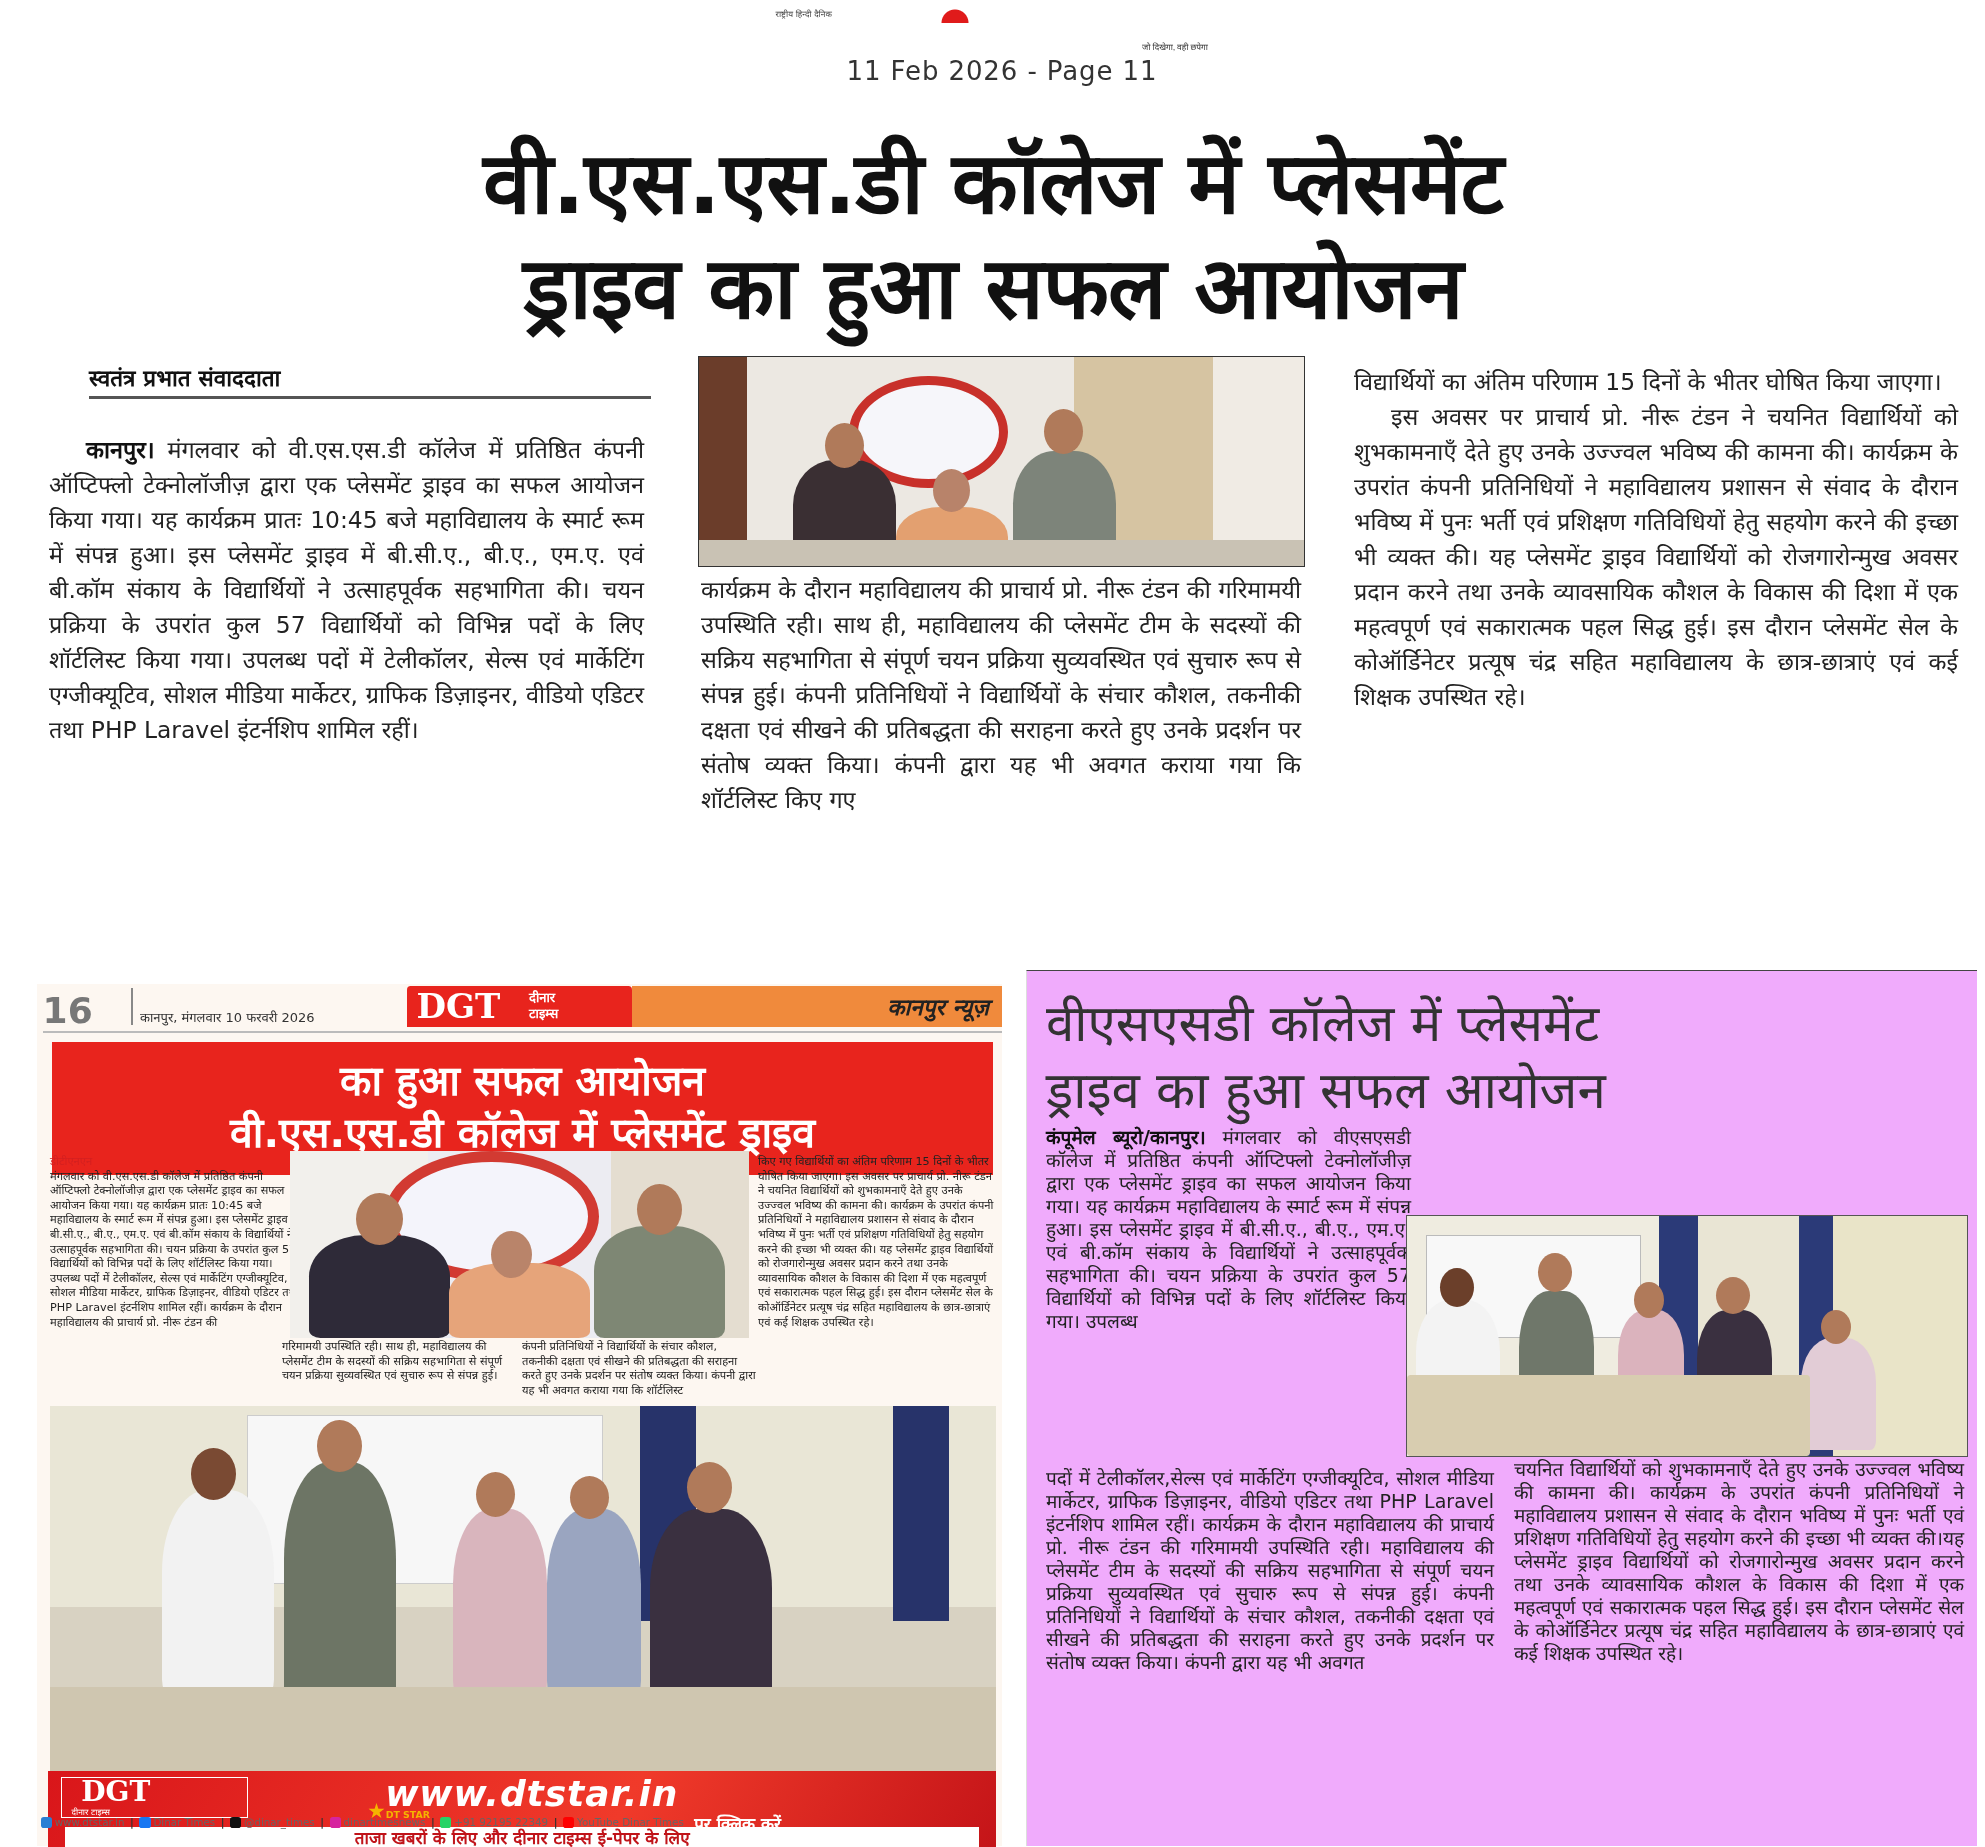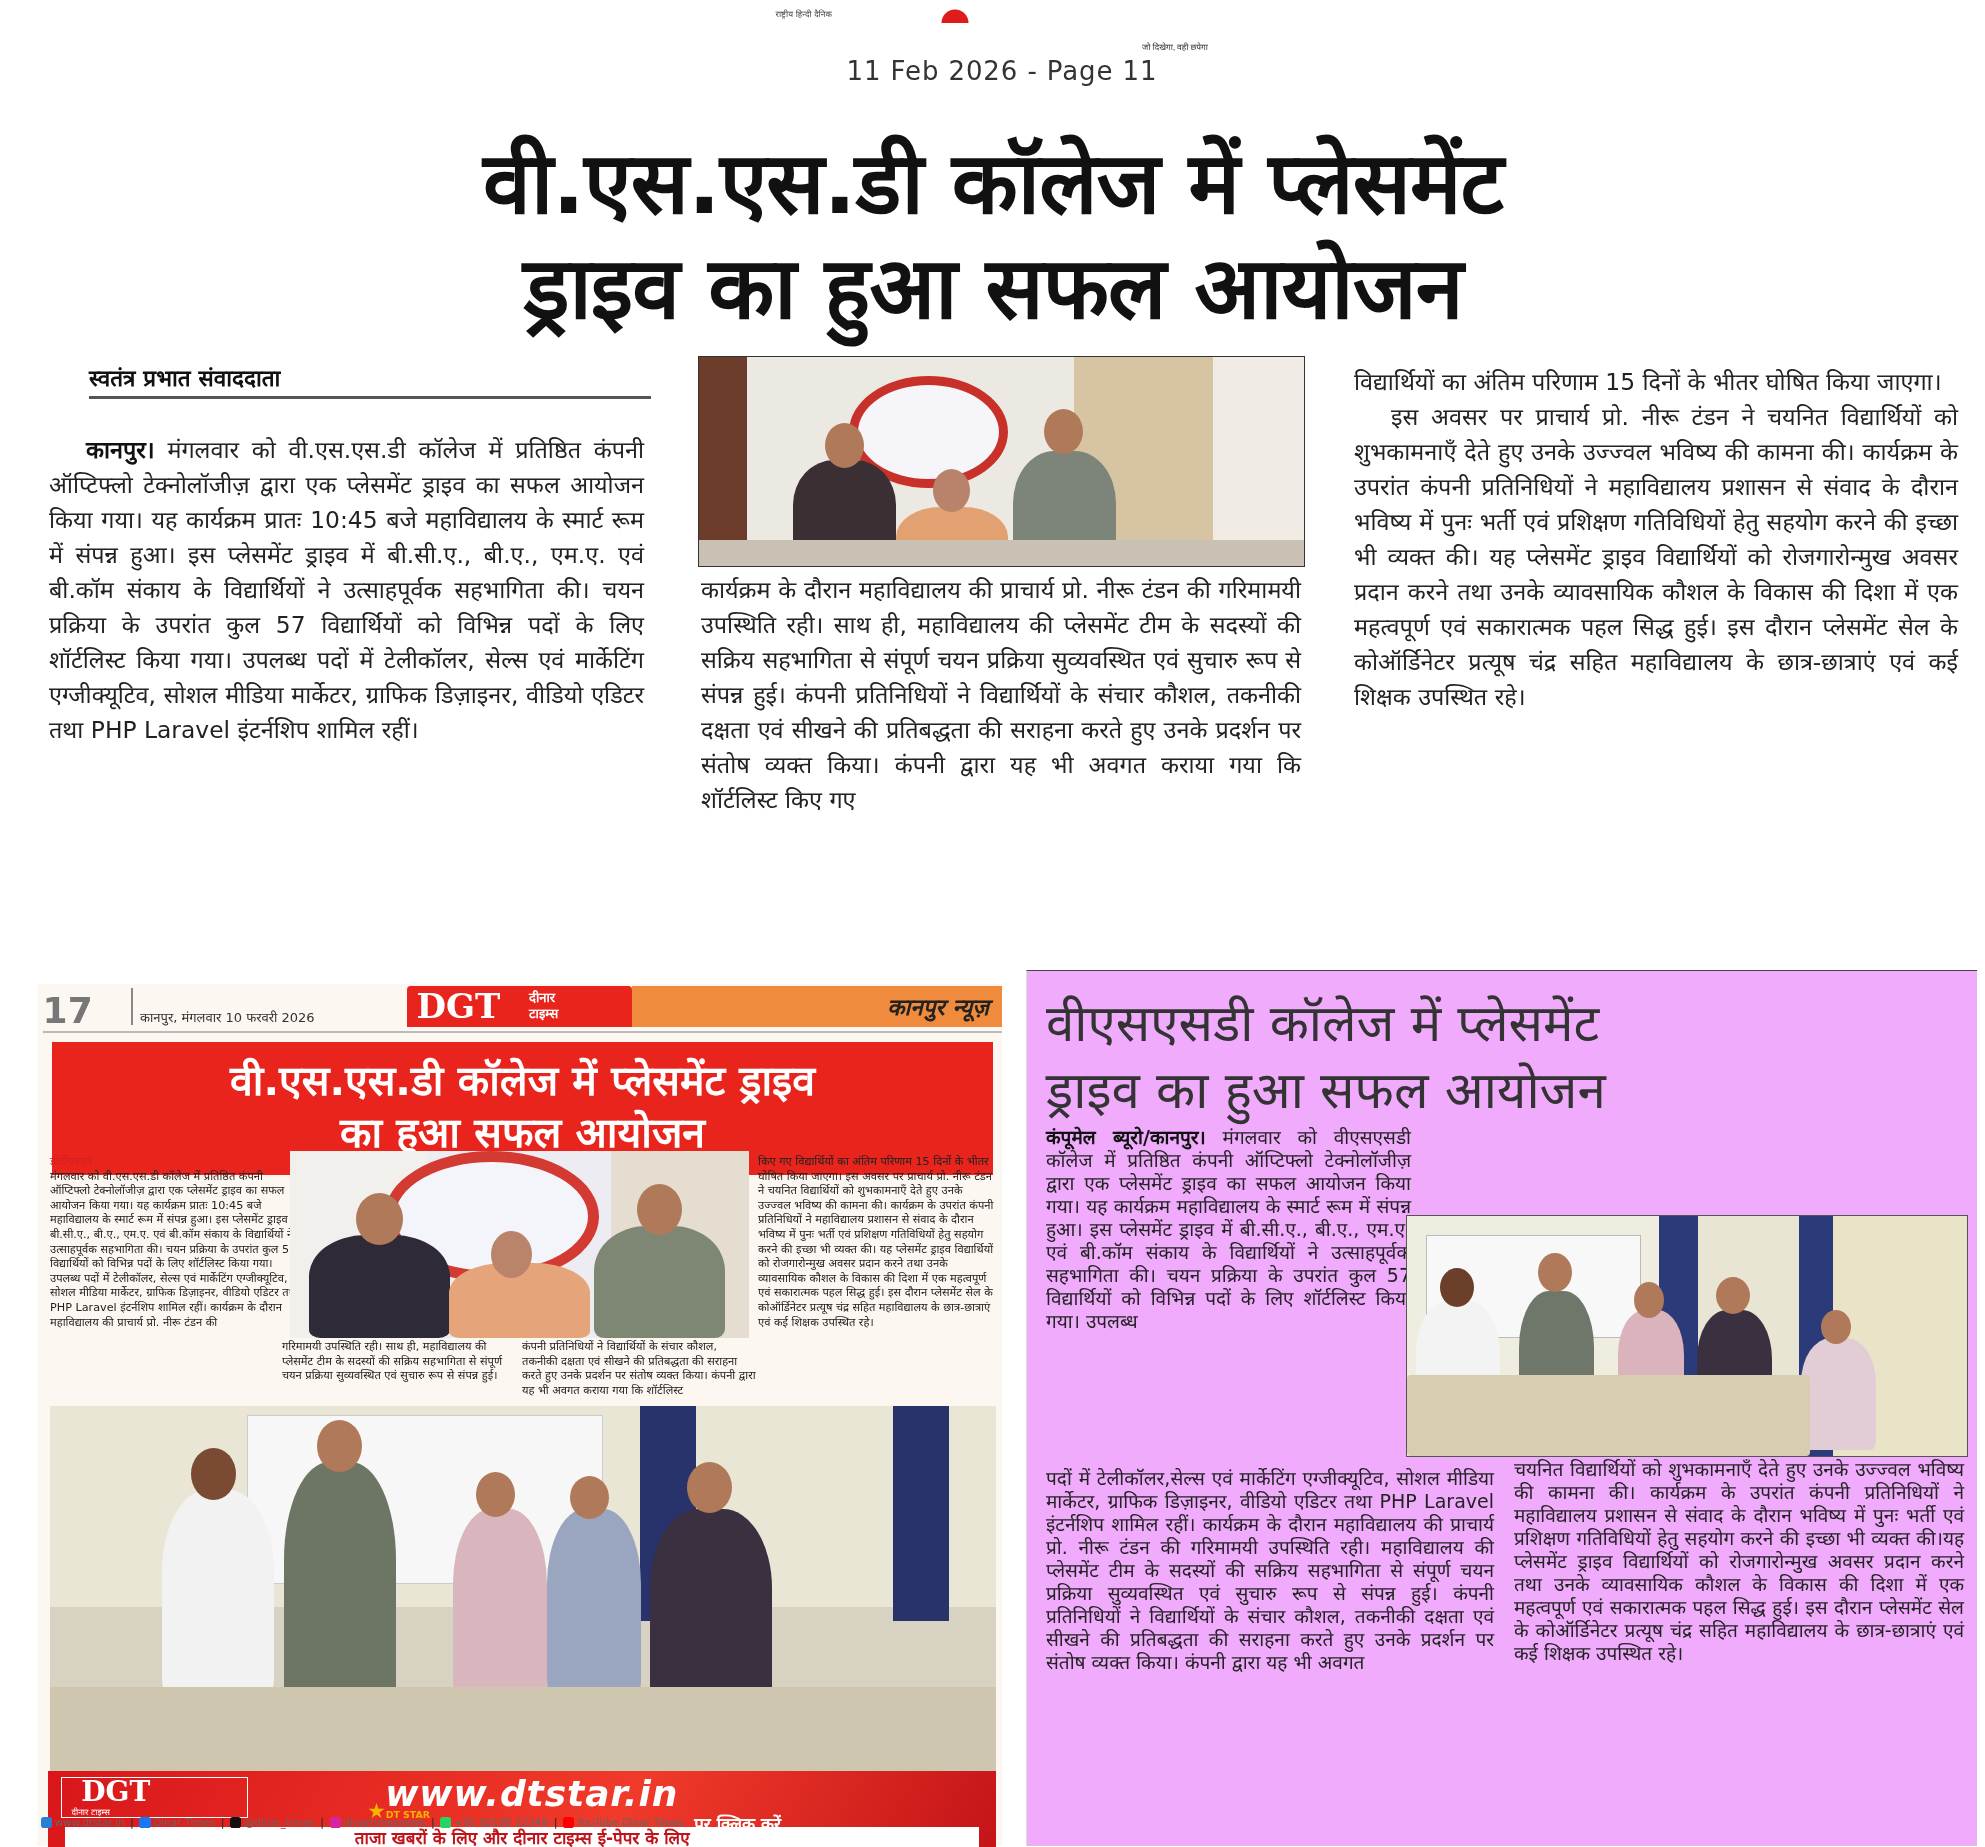--- a/index.html
+++ b/index.html
@@ -130,34 +130,34 @@
 <div class="col-text col-b">
   <p class="noindent">कार्यक्रम के दौरान महाविद्यालय की प्राचार्य प्रो. नीरू टंडन की गरिमामयी उपस्थिति रही। साथ ही, महाविद्यालय की प्लेसमेंट टीम के सदस्यों की सक्रिय सहभागिता से संपूर्ण चयन प्रक्रिया सुव्यवस्थित एवं सुचारु रूप से संपन्न हुई। कंपनी प्रतिनिधियों ने विद्यार्थियों के संचार कौशल, तकनीकी दक्षता एवं सीखने की प्रतिबद्धता की सराहना करते हुए उनके प्रदर्शन पर संतोष व्यक्त किया। कंपनी द्वारा यह भी अवगत कराया गया कि शॉर्टलिस्ट किए गए</p>
 </div>
 
 <div class="col-text col-c">
   <p class="noindent">विद्यार्थियों का अंतिम परिणाम 15 दिनों के भीतर घोषित किया जाएगा।</p>
   <p>इस अवसर पर प्राचार्य प्रो. नीरू टंडन ने चयनित विद्यार्थियों को शुभकामनाएँ देते हुए उनके उज्ज्वल भविष्य की कामना की। कार्यक्रम के उपरांत कंपनी प्रतिनिधियों ने महाविद्यालय प्रशासन से संवाद के दौरान भविष्य में पुनः भर्ती एवं प्रशिक्षण गतिविधियों हेतु सहयोग करने की इच्छा भी व्यक्त की। यह प्लेसमेंट ड्राइव विद्यार्थियों को रोजगारोन्मुख अवसर प्रदान करने तथा उनके व्यावसायिक कौशल के विकास की दिशा में एक महत्वपूर्ण एवं सकारात्मक पहल सिद्ध हुई। इस दौरान प्लेसमेंट सेल के कोऑर्डिनेटर प्रत्यूष चंद्र सहित महाविद्यालय के छात्र-छात्राएं एवं कई शिक्षक उपस्थित रहे।</p>
 </div>
 
 <div class="dgt">
-  <span class="dgt-pagenum">17</span>
+  <span class="dgt-pagenum">16</span>
   <span class="dgt-divider"></span>
   <span class="dgt-date">कानपुर, मंगलवार 10 फरवरी 2026</span>
   <div class="dgt-logo">
     <span class="dg">DGT</span>
     <span class="nm"><span>दीनार</span><br><span>टाइम्स</span></span>
   </div>
   <div class="dgt-section">
       <span>कानपुर न्यूज़</span>
     </div>
   <div class="dgt-rule"></div>
   <div class="dgt-head">
+    <div>का हुआ सफल आयोजन</div>
     <div>वी.एस.एस.डी कॉलेज में प्लेसमेंट ड्राइव</div>
-    <div>का हुआ सफल आयोजन</div>
   </div>
 
   <div class="dgt-text dgt-t1">
     <div class="src">डीटीएनएन</div>
     <div>मंगलवार को वी.एस.एस.डी कॉलेज में प्रतिष्ठित कंपनी ऑप्टिफ्लो टेक्नोलॉजीज़ द्वारा एक प्लेसमेंट ड्राइव का सफल आयोजन किया गया। यह कार्यक्रम प्रातः 10:45 बजे महाविद्यालय के स्मार्ट रूम में संपन्न हुआ। इस प्लेसमेंट ड्राइव में बी.सी.ए., बी.ए., एम.ए. एवं बी.कॉम संकाय के विद्यार्थियों ने उत्साहपूर्वक सहभागिता की। चयन प्रक्रिया के उपरांत कुल 57 विद्यार्थियों को विभिन्न पदों के लिए शॉर्टलिस्ट किया गया। उपलब्ध पदों में टेलीकॉलर, सेल्स एवं मार्केटिंग एग्जीक्यूटिव, सोशल मीडिया मार्केटर, ग्राफिक डिज़ाइनर, वीडियो एडिटर तथा PHP Laravel इंटर्नशिप शामिल रहीं। कार्यक्रम के दौरान महाविद्यालय की प्राचार्य प्रो. नीरू टंडन की</div>
   </div>
   <div class="photo photo-dgt1">
     <div class="bg"></div>
     <div style="position:absolute;left:94px;top:0;width:215px;height:131px;border-radius:50%;border:11.2px solid #d23a32;background:#f4f4fb;"></div>
     <div class="person" style="left:19px;top:84px;width:141px;height:103px;background:#2e2a38;"></div>

